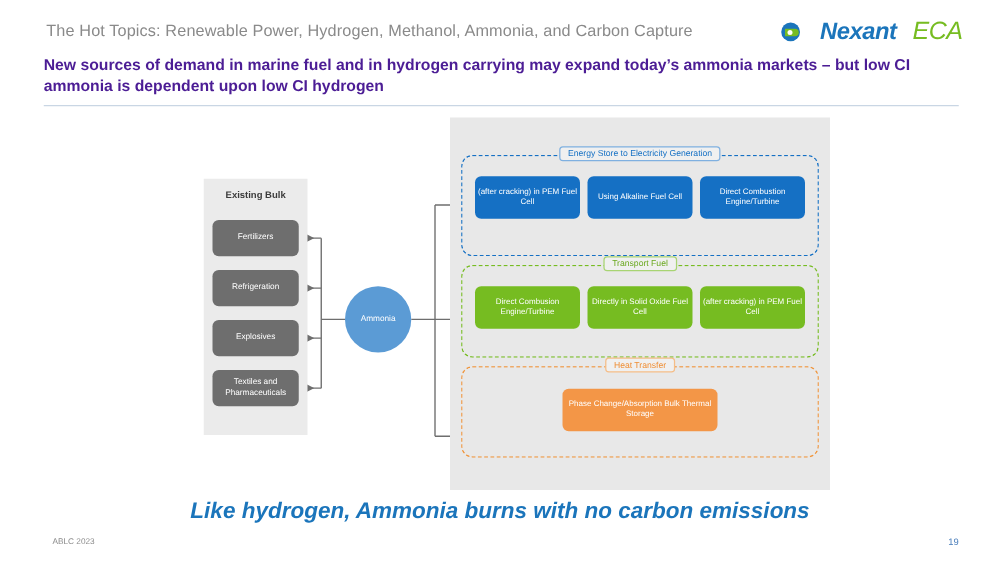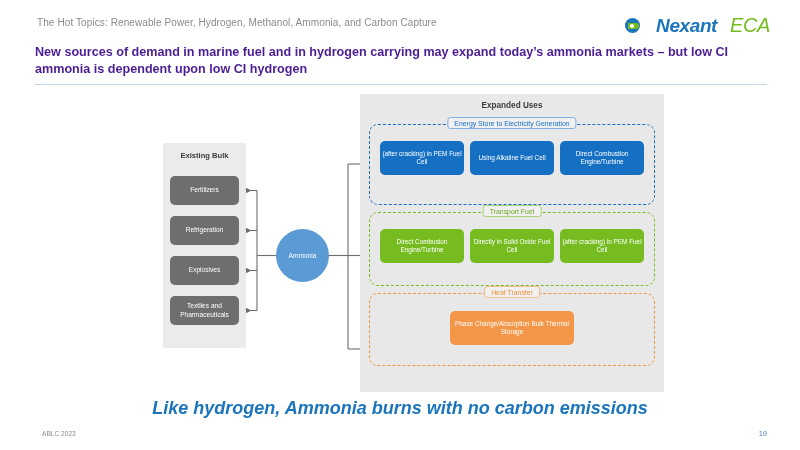--- a/index.html
+++ b/index.html
@@ -14,21 +14,21 @@
     overflow: hidden;
     font-family: "Liberation Sans", sans-serif;
     color: #333333;
   }
 
   
   #slide-header-kicker {
     position: absolute;
     left: 37px;
     top: 17px;
-    font-size: 10px;
+    font-size: 13px;
     color: #8a8a8a;
     letter-spacing: 0.1px;
     white-space: nowrap;
   }
 
   #brand-logo {
     position: absolute;
     right: 30px;
     top: 14px;
     display: flex;
@@ -353,21 +353,20 @@
   <div id="existing-uses-title">Existing Bulk</div>
 
   <div class="existing-box" id="existing-box-0">Fertilizers</div>
   <div class="existing-box" id="existing-box-1">Refrigeration</div>
   <div class="existing-box" id="existing-box-2">Explosives</div>
   <div class="existing-box" id="existing-box-3">Textiles and Pharmaceuticals</div>
 
   <div id="ammonia-node">Ammonia</div>
 
   <div id="expanded-uses-panel"></div>
-  <div id="expanded-uses-title">Expanded Uses</div>
 
   <div class="group" id="group-energy">
     <div class="group-label">Energy Store to Electricity Generation</div>
     <div class="card-row">
       <div class="card blue">(after cracking) in PEM Fuel Cell</div>
       <div class="card blue">Using Alkaline Fuel Cell</div>
       <div class="card blue">Direct Combustion Engine/Turbine</div>
     </div>
   </div>
 

